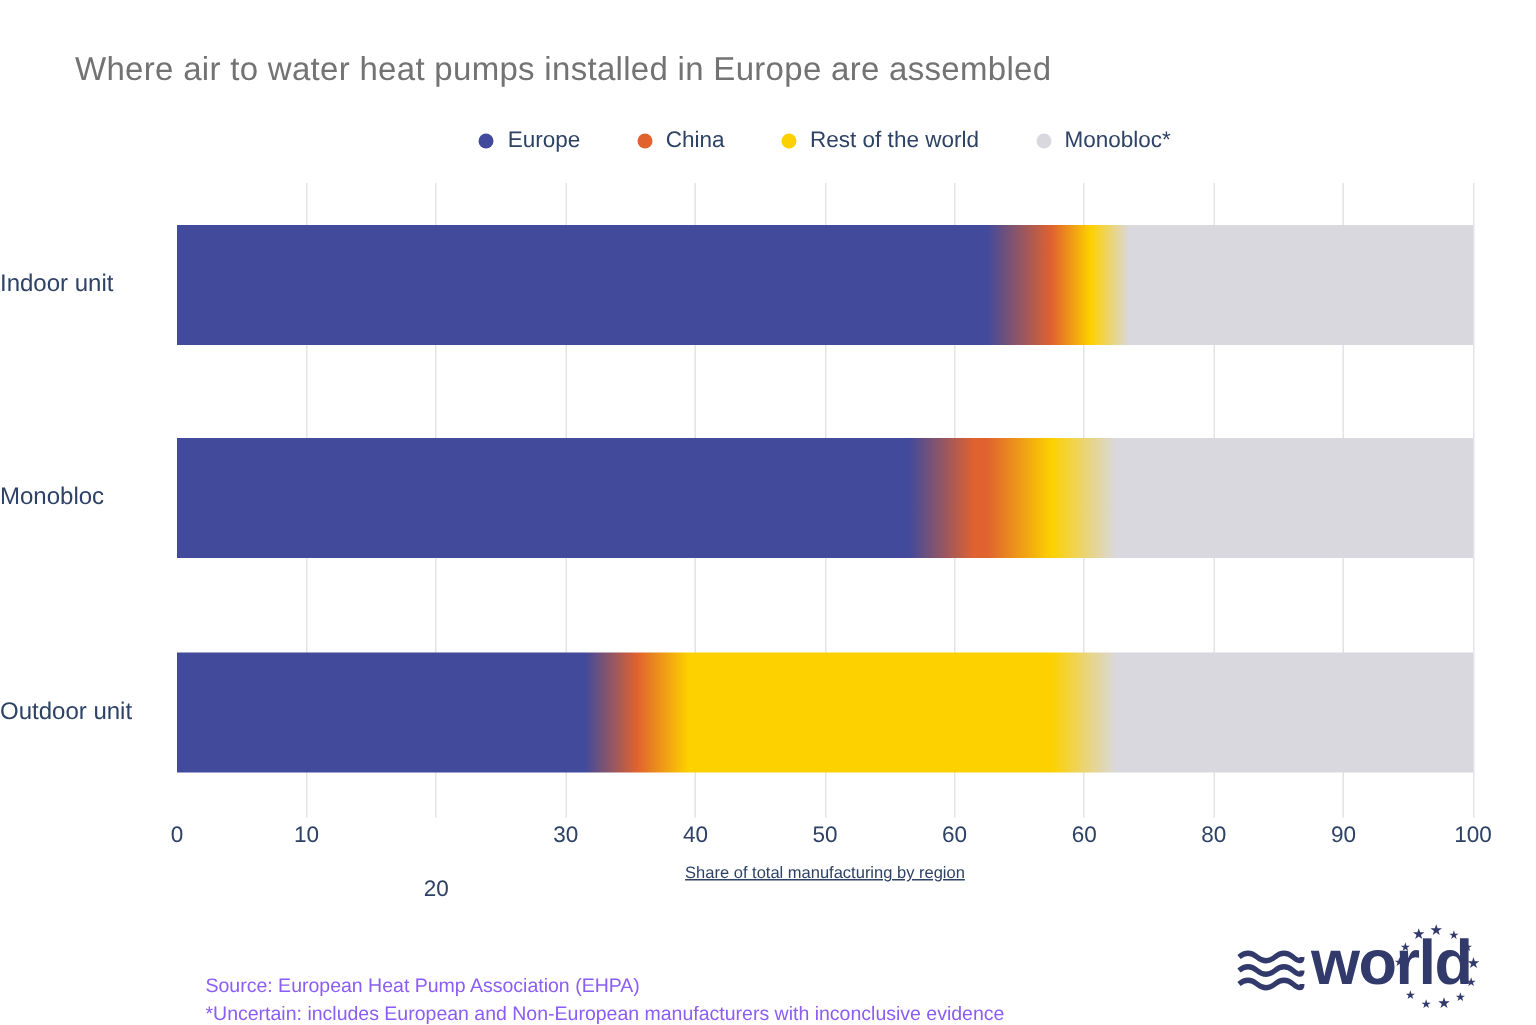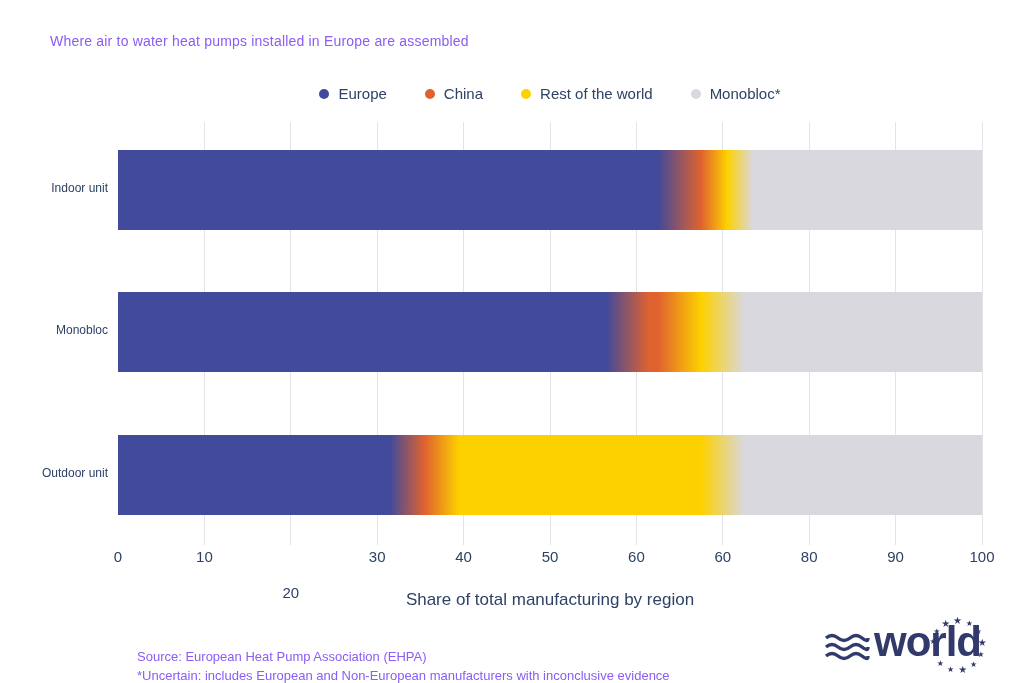--- a/index.html
+++ b/index.html
@@ -2,43 +2,43 @@
 <html><head>
 <meta charset="utf-8">
 <style>
   html,body { margin:0; padding:0; background:#ffffff; }
   #app {
     position:relative; width:1024px; height:683px; background:#ffffff;
     font-family:"Liberation Sans", sans-serif; overflow:hidden;
   }
   .title {
     position:absolute; left:50px; top:33px;
-    font-size:14px; color:#8b5cf6; letter-spacing:0.2px;text-align:center;
+    font-size:22px; color:#737373; letter-spacing:0.2px;text-align:center;
   }
   .legend {
     position:absolute; left:118px; top:85px; width:864px;
     display:flex; justify-content:center; align-items:center; gap:38px;
   }
   .legend-item { display:flex; align-items:center; gap:9px; }
   .legend-dot { width:10px; height:10px; border-radius:50%; display:inline-block; }
   .legend-label { font-size:15px; color:#2D4265; }
   .plot { position:absolute; left:118px; top:122px; width:864px; height:423px; }
   .gridline { position:absolute; top:0; bottom:0; width:1px; background:#E4E4E8; }
   .bar { position:absolute; left:0; width:864px; height:80px; }
   .cat-label {
-    position:absolute; left:0; width:108px; text-align:right;
-    font-size:12px; color:#2D4265;
+    position:absolute; left:0; width:108px; 
+    font-size:16px; color:#2D4265;
   }
   .x-tick {
     position:absolute; top:548px; width:60px; text-align:center;
     font-size:15px; color:#2D4265;
   }
   .x-axis-title {
-    position:absolute; left:118px; top:590px; width:864px; text-align:center;
-    font-size:17px; color:#2D4265;
+    position:absolute; left:118px; top:576px; width:864px; text-align:center;
+    font-size:11px; color:#2D4265;text-decoration:underline;
   }
   .footer-note {
     position:absolute; left:137px; top:647px;
     font-size:13px; color:#8b5cf6; line-height:19px;
   }
   .logo { position:absolute; left:824px; top:616px; width:170px; height:62px; color:#323A6B; }
   .logo-waves { position:absolute; left:0; top:16px; }
   .logo-text {
     position:absolute; left:50px; top:2px; font-size:42px; font-weight:bold;
     letter-spacing:-1px; color:#323A6B;

